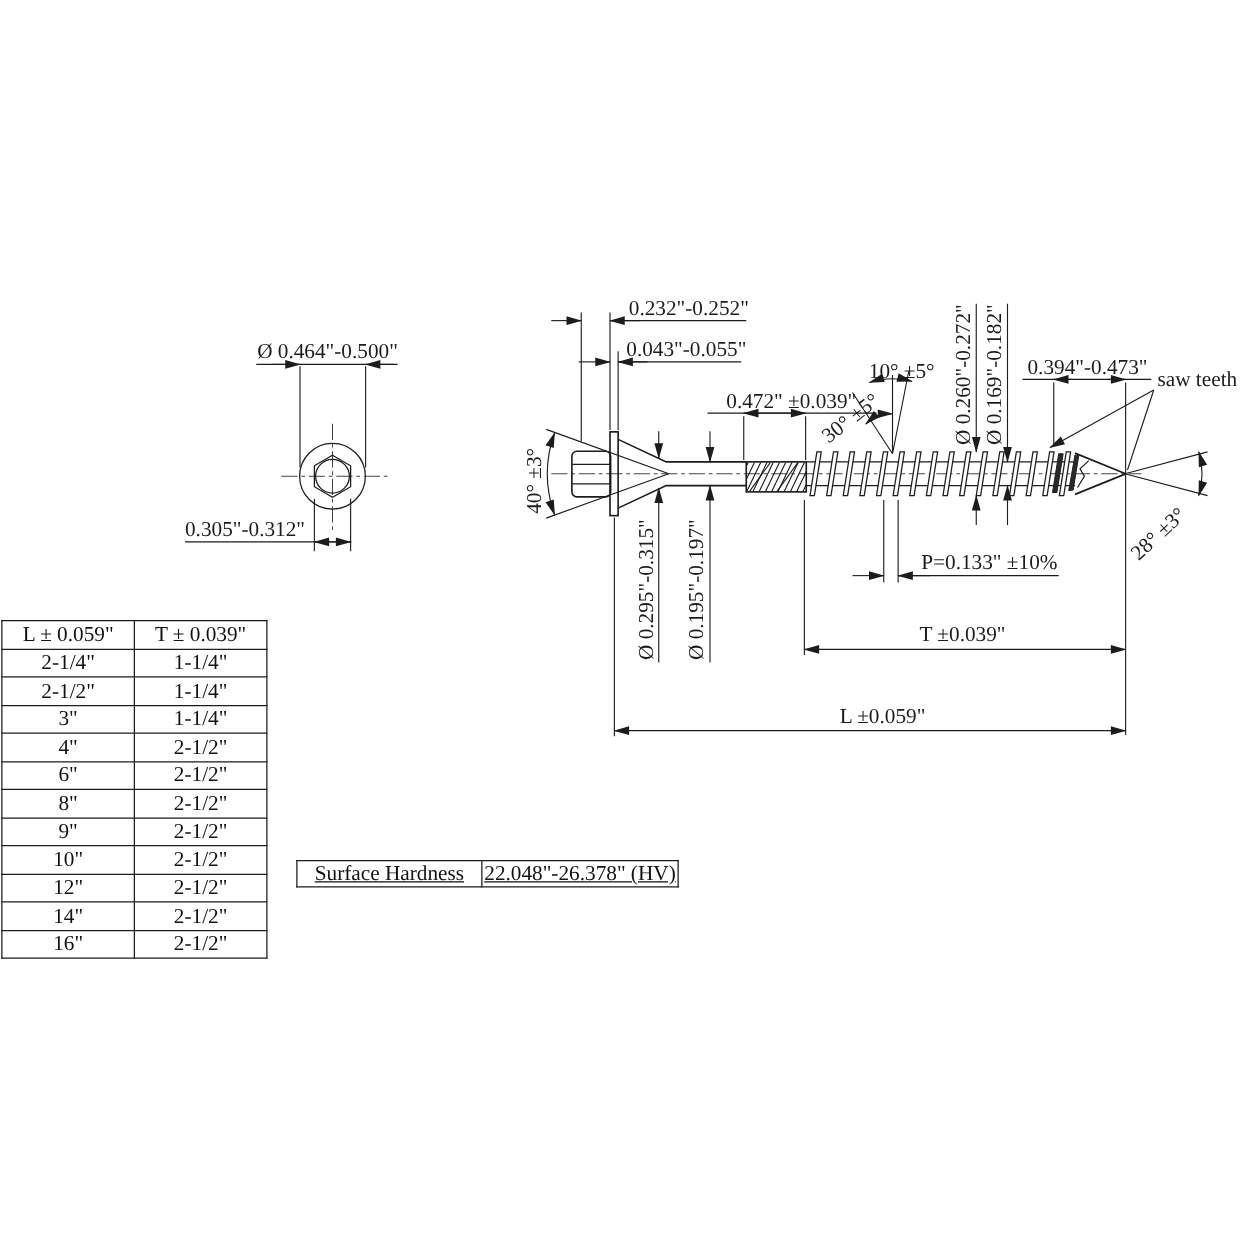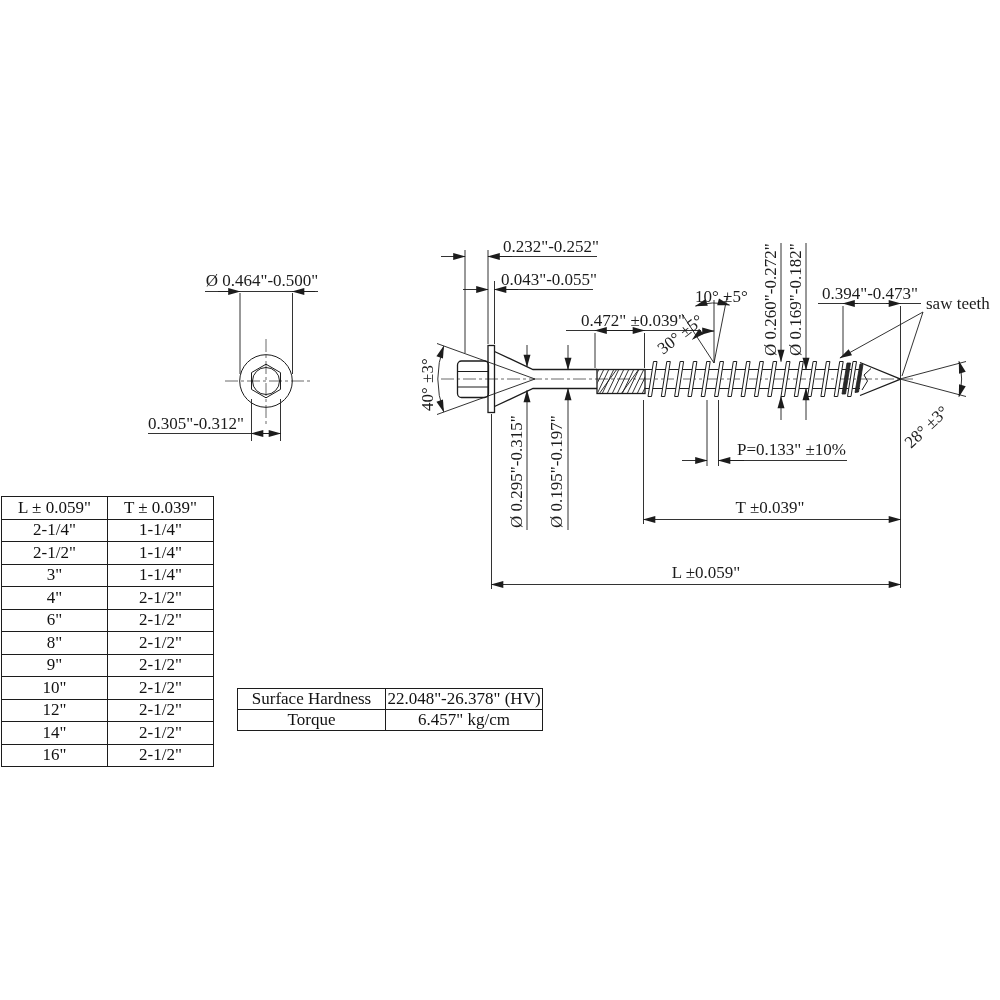--- a/index.html
+++ b/index.html
@@ -12,21 +12,21 @@
   svg .cl{stroke:#444;stroke-width:0.8;fill:none;stroke-dasharray:13 3 3 3;}
   svg text.dim{font-family:"Liberation Serif", serif;font-size:17px;fill:#1c1c1c;}
   svg .dark{fill:#2a2a2a;stroke:#1c1c1c;stroke-width:0.8;}
   svg .wht{fill:#ffffff;stroke:#1c1c1c;stroke-width:1;}
   table{position:absolute;border-collapse:collapse;table-layout:fixed;
         font-family:"Liberation Serif", serif;font-size:17px;color:#111;}
   td,th{border:1.6px solid #1c1c1c;text-align:center;font-weight:normal;padding:0;overflow:hidden;white-space:nowrap;}
   .size-table{left:1px;top:496px;width:212px;}
   .size-table th,.size-table td{height:21.5px;}
   .size-table col.c1{width:106px;} .size-table col.c2{width:106px;}
-  .spec-table{left:237px;top:688px;width:305px;}
+  .spec-table{left:237px;top:688px;width:305px;text-decoration:underline;}
   .spec-table td{height:18.8px;}
   .spec-table col.c1{width:148px;} .spec-table col.c2{width:157px;}
 </style>
 </head>
 <body>
 
 <div class="canvas">
 
 <svg width="1000" height="1000" viewBox="0 0 1000 1000">
   <defs>
@@ -243,20 +243,16 @@
 <table class="spec-table">
   <colgroup>
         <col class="c1">
         <col class="c2">
       </colgroup>
   <tbody id="spec-body">
         <tr>
           <td>Surface Hardness</td>
           <td>22.048"-26.378" (HV)</td>
         </tr>
-        <tr>
-          <td>Torque</td>
-          <td>6.457" kg/cm</td>
-        </tr>
       </tbody>
 </table>
 
 </div>
 
 </body></html>

